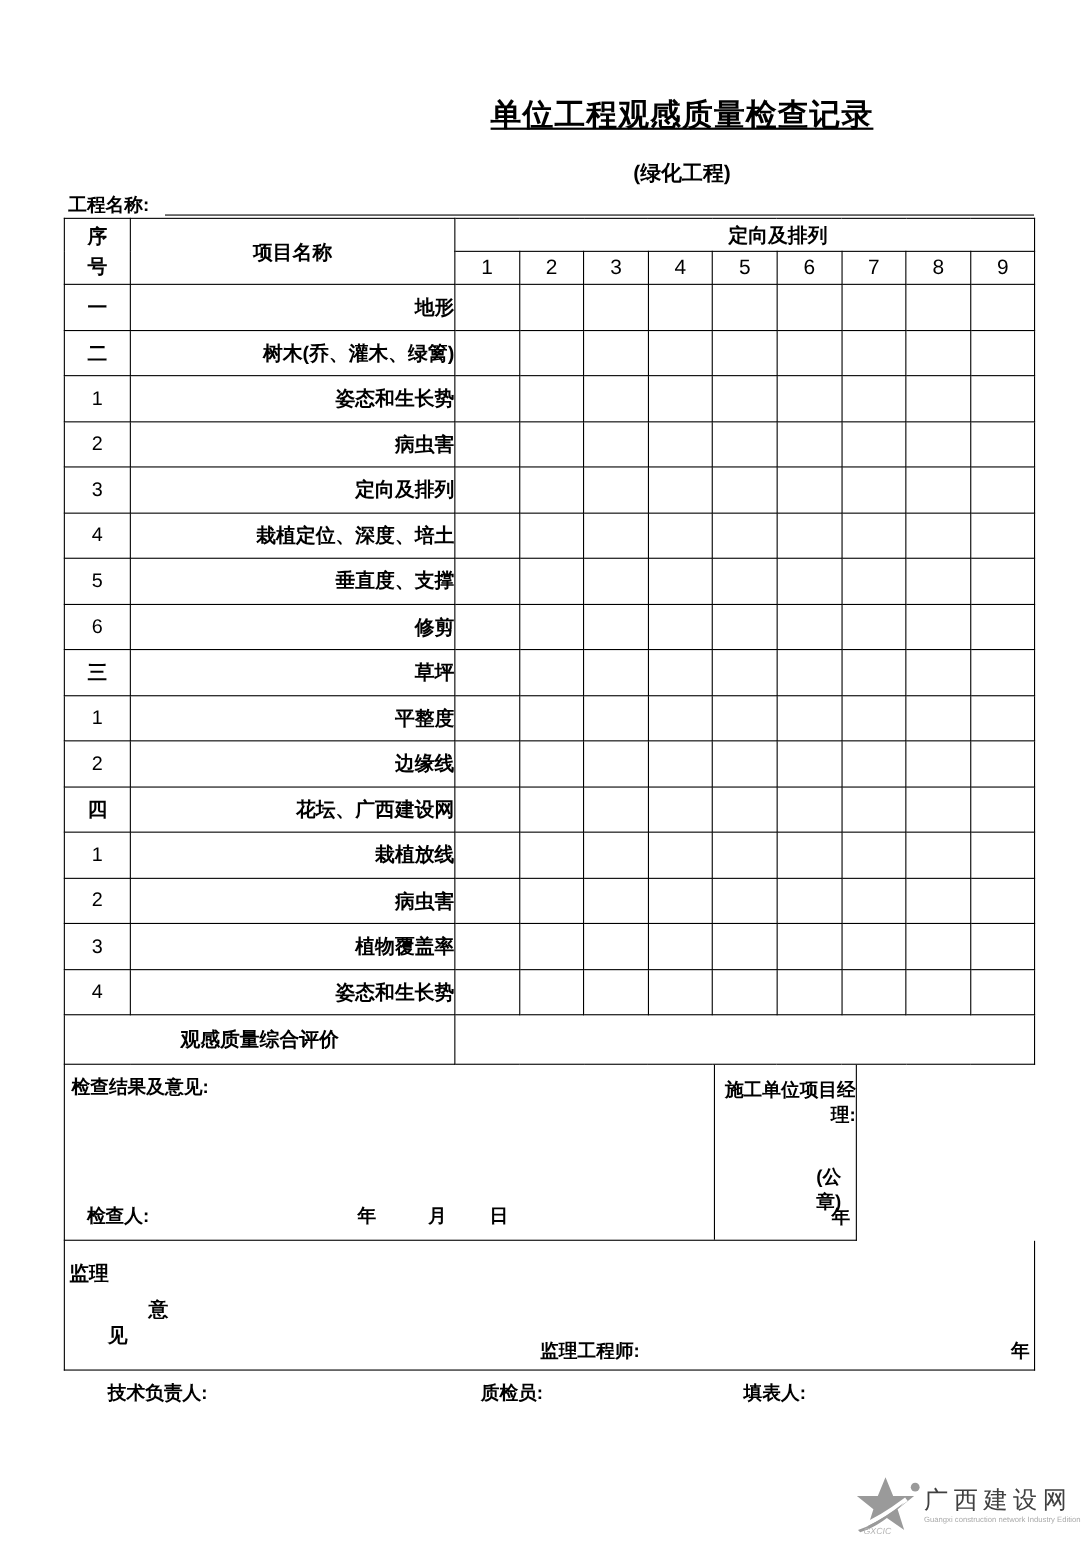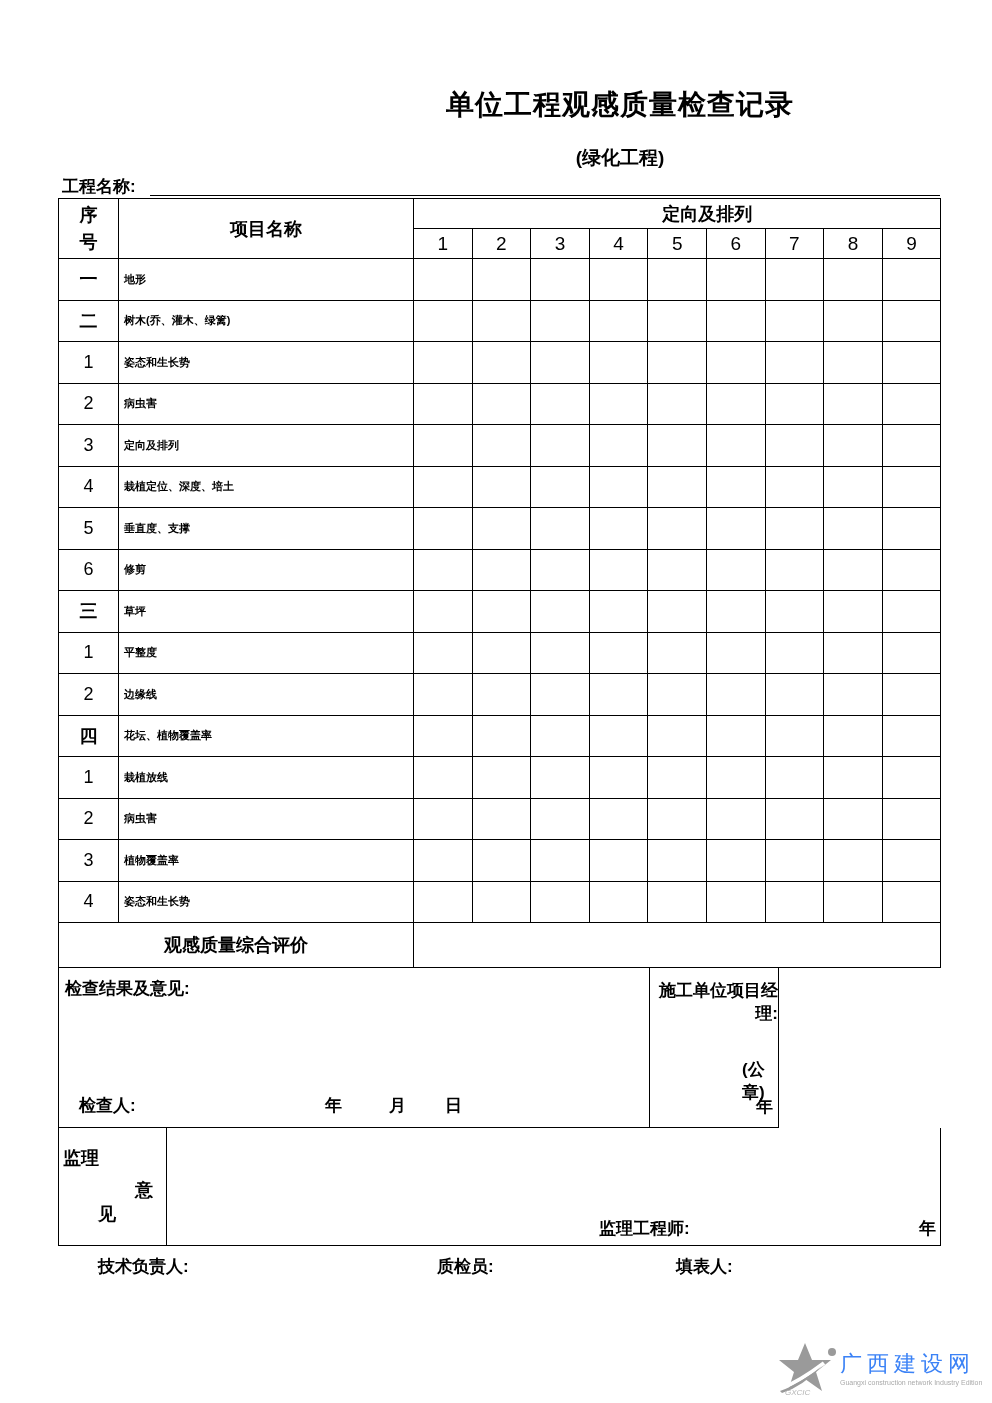--- a/index.html
+++ b/index.html
@@ -5,79 +5,79 @@
   * { margin:0; padding:0; box-sizing:border-box; }
   html,body { background:#888; }
   .page {
     position:relative; width:992px; height:1403px; margin:0 auto;
     background:#ffffff; color:#000;
     font-family:"Liberation Sans","DejaVu Sans",sans-serif;
     overflow:hidden;
   }
   .title {
     position:absolute; top:86px; left:620px; transform:translateX(-50%);
-    font-size:28px; font-weight:bold; white-space:nowrap; letter-spacing:1px;
+    font-size:28px; font-weight:bold; white-space:nowrap; letter-spacing:1px;text-decoration:underline;
   }
   .subtitle {
     position:absolute; top:145px; left:620px; transform:translateX(-50%);
     font-size:19px; font-weight:bold; white-space:nowrap;
   }
   .proj-label { position:absolute; top:175px; left:62px; font-size:17px; font-weight:bold; }
   .proj-line  { position:absolute; top:177px; left:150px; width:790px; height:19px;
                 border-bottom:1.5px solid #000; }
 
   .tbl-wrap { position:absolute; top:198px; left:58px; width:883px; }
   table.main { border-collapse:collapse; table-layout:fixed; width:883px; }
   table.main th, table.main td { border:1.5px solid #000; overflow:hidden; }
   th.h1 { font-size:18px; font-weight:bold; text-align:center; vertical-align:middle; }
   th.hq { font-size:18px; font-weight:bold; text-align:center; vertical-align:middle;
           padding-left:60px; height:30px; }
   th.hn { font-size:19px; font-weight:normal; text-align:center; vertical-align:middle; height:30px; }
   .xuhao { width:22px; margin:0 auto; word-break:break-all; line-height:1.45; }
   tr.data { height:41.5px; }
   td.no   { font-size:18px; font-weight:normal; text-align:center; vertical-align:middle; }
   td.no.sec { font-weight:bold; }
-  td.nm   { font-size:11px; font-weight:bold; text-align:left; vertical-align:middle; padding-left:5px; }
+  td.nm   { font-size:18px; font-weight:bold; text-align:right; vertical-align:middle; padding-left:5px; }
   td.sc   { background:#fff; }
   tr.sum  { height:45px; }
   td.sumlab { font-size:18px; font-weight:bold; text-align:center; vertical-align:middle; }
 
   .section-a { display:flex; width:721px; height:160px;
                border:1.5px solid #000; border-top:none; }
   .sa-left  { position:relative; width:591px; border-right:1.5px solid #000; }
   .sa-right { position:relative; flex:1; }
   .result-label  { position:absolute; left:6px;  top:9px;  font-size:17px; font-weight:bold; }
   .inspector-lbl { position:absolute; left:20px; bottom:10px; font-size:17px; font-weight:bold; }
   .ymd-y { position:absolute; left:266px; bottom:10px; font-size:17px; font-weight:bold; }
   .ymd-m { position:absolute; left:330px; bottom:10px; font-size:17px; font-weight:bold; }
   .ymd-d { position:absolute; left:386px; bottom:10px; font-size:17px; font-weight:bold; }
   .manager-label { position:absolute; left:8px; top:11px; font-size:17px; font-weight:bold;text-align:right; }
   .seal-label    { position:absolute; left:72px; top:90px; font-size:17px; font-weight:bold;margin-left:20px; }
   .sa-year       { position:absolute; right:5px; bottom:9px; font-size:17px; font-weight:bold; }
 
   .section-b { display:flex; width:883px; height:118px;
-               border:1.5px solid #000; border-top:none; }
+               border:1.5px solid #000; border-top:none;flex-direction:column; }
   .sb-left  { position:relative; width:108px; border-right:1.5px solid #000; }
   .sb-right { position:relative; flex:1; }
   .sup1 { position:absolute; left:4px;  top:18px; font-size:18px; font-weight:bold; }
   .sup2 { position:absolute; left:76px; top:50px; font-size:18px; font-weight:bold; }
   .sup3 { position:absolute; left:39px; top:74px; font-size:18px; font-weight:bold; }
   .engineer-label { position:absolute; left:432px; bottom:5px; font-size:17px; font-weight:bold; }
   .sb-year        { position:absolute; right:4px;  bottom:5px; font-size:17px; font-weight:bold; }
 
   .foot-tech { position:absolute; top:1255px; left:98px;  font-size:17px; font-weight:bold; }
   .foot-qc   { position:absolute; top:1255px; left:437px; font-size:17px; font-weight:bold; }
   .foot-fill { position:absolute; top:1255px; left:676px; font-size:17px; font-weight:bold; }
 
   .watermark { position:absolute; top:1340px; left:772px; width:216px; height:58px;
                display:flex; align-items:center; }
   .wm-logo { width:66px; height:56px; flex:0 0 auto; }
   .wm-txt  { display:flex; flex-direction:column; margin-left:2px; }
   .wm-cn { font-family:"Liberation Serif","DejaVu Serif",serif; font-size:22px;
-           letter-spacing:5px; color:#3b82f6; white-space:nowrap; line-height:1.1; }
+           letter-spacing:5px; color:#404040; white-space:nowrap; line-height:1.1; }
   .wm-en { font-size:7px; color:#aaaaaa; white-space:nowrap; margin-top:2px; }
 </style>
 </head>
 <body>
 
 <div class="page">
 
   <div class="title">单位工程观感质量检查记录</div>
   <div class="subtitle">(绿化工程)</div>
 
@@ -257,21 +257,21 @@
             <td class="sc"></td>
             <td class="sc"></td>
             <td class="sc"></td>
             <td class="sc"></td>
             <td class="sc"></td>
             <td class="sc"></td>
             <td class="sc"></td>
       </tr>
       <tr class="data">
         <td class="no sec">四</td>
-        <td class="nm">花坛、植物覆盖率</td>
+        <td class="nm">花坛、广西建设网</td>
         <td class="sc"></td>
             <td class="sc"></td>
             <td class="sc"></td>
             <td class="sc"></td>
             <td class="sc"></td>
             <td class="sc"></td>
             <td class="sc"></td>
             <td class="sc"></td>
             <td class="sc"></td>
       </tr>

